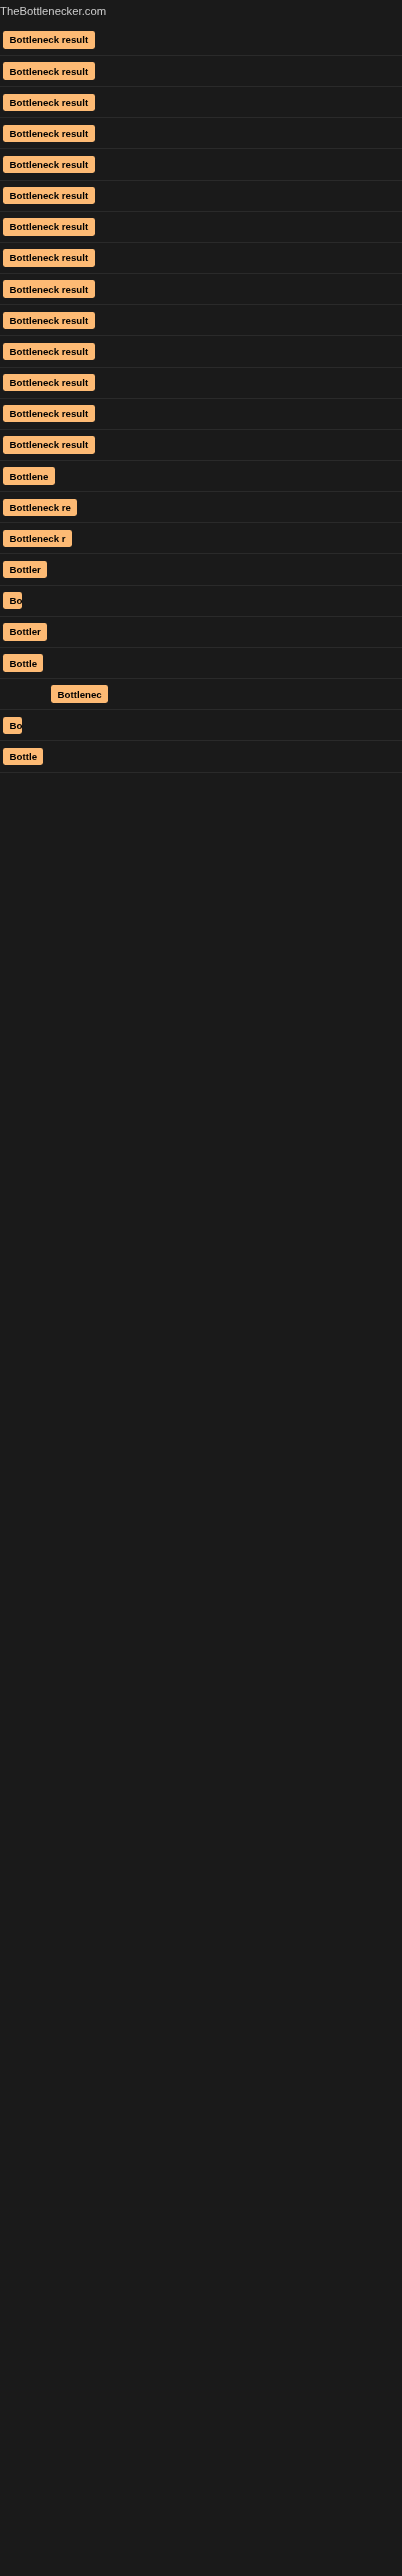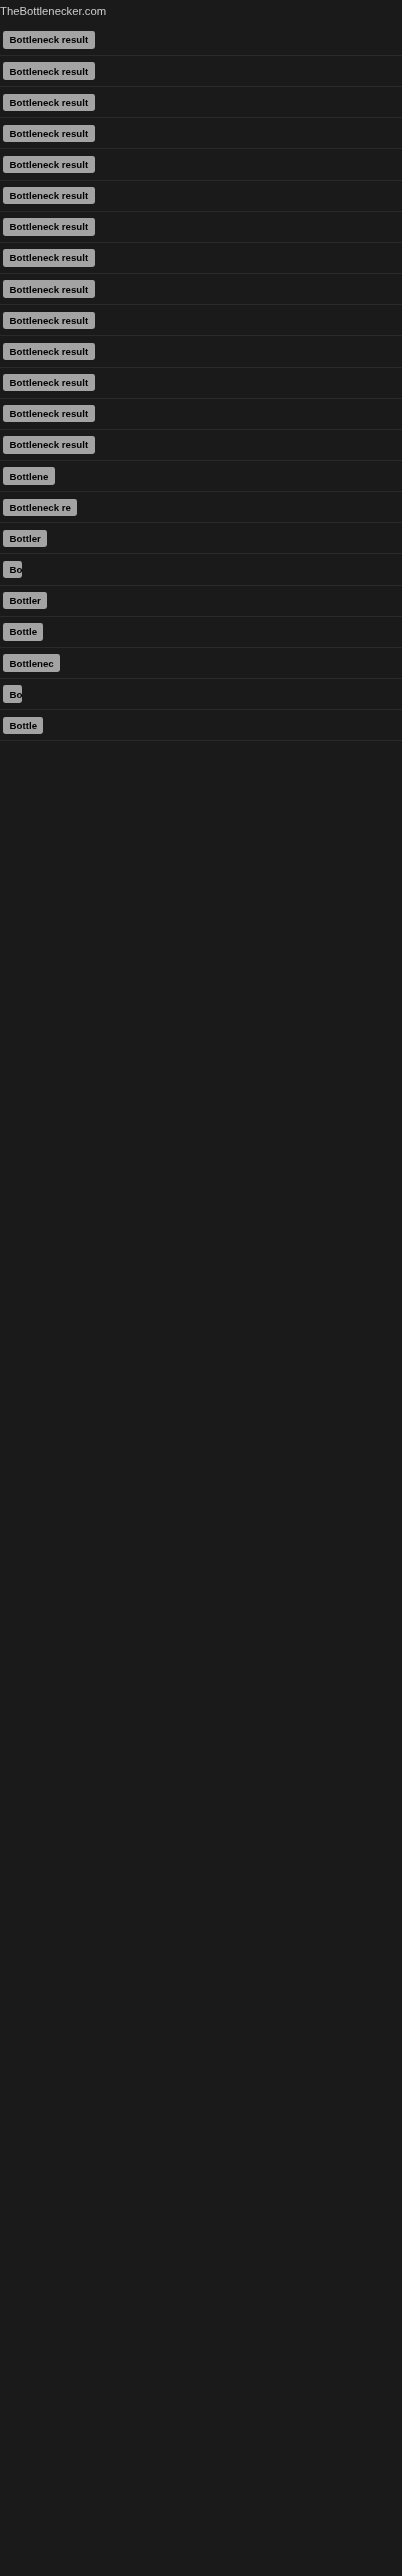--- a/index.html
+++ b/index.html
@@ -19,21 +19,21 @@
     .site-title {
       text-align: left;
       color: #cccccc;
       font-size: 11.3px;
       padding: 4.8px 0 8px 0;
       font-weight: normal;
     }
 
     .bottleneck-badge {
       display: inline-block;
-      background-color: #a3a3a3;
+      background-color: #fdba74;
       color: #000000;
       font-size: 9.7px;
       font-weight: bold;
       padding: 3.2px 6.4px;
       border-radius: 2.4px;
       white-space: nowrap;
       overflow: hidden;
     }
 
     .row {
@@ -93,33 +93,36 @@
     <div class="row">
       <div class="bottleneck-badge" style="max-width: 97px;">Bottleneck result</div>
     </div>
     <div class="row">
       <div class="bottleneck-badge" style="max-width: 61px;">Bottlene</div>
     </div>
     <div class="row">
       <div class="bottleneck-badge" style="max-width: 81px;">Bottleneck re</div>
     </div>
     <div class="row">
+      <div class="bottleneck-badge" style="max-width: 74px;">Bottleneck r</div>
+    </div>
+    <div class="row">
       <div class="bottleneck-badge" style="max-width: 52px;">Bottler</div>
     </div>
     <div class="row">
       <div class="bottleneck-badge" style="max-width: 19.3px;">Bo</div>
     </div>
     <div class="row">
       <div class="bottleneck-badge" style="max-width: 52px;">Bottler</div>
     </div>
     <div class="row">
       <div class="bottleneck-badge" style="max-width: 42px;">Bottle</div>
     </div>
     <div class="row">
-      <div class="bottleneck-badge" style="max-width: 66px;">Bottlenec</div>
+      <div class="bottleneck-badge" style="max-width: 66px; margin-left: 48px;">Bottlenec</div>
     </div>
     <div class="row">
       <div class="bottleneck-badge" style="max-width: 19.3px;">Bo</div>
     </div>
     <div class="row">
       <div class="bottleneck-badge" style="max-width: 42px;">Bottle</div>
     </div>
   </div>
 
 

